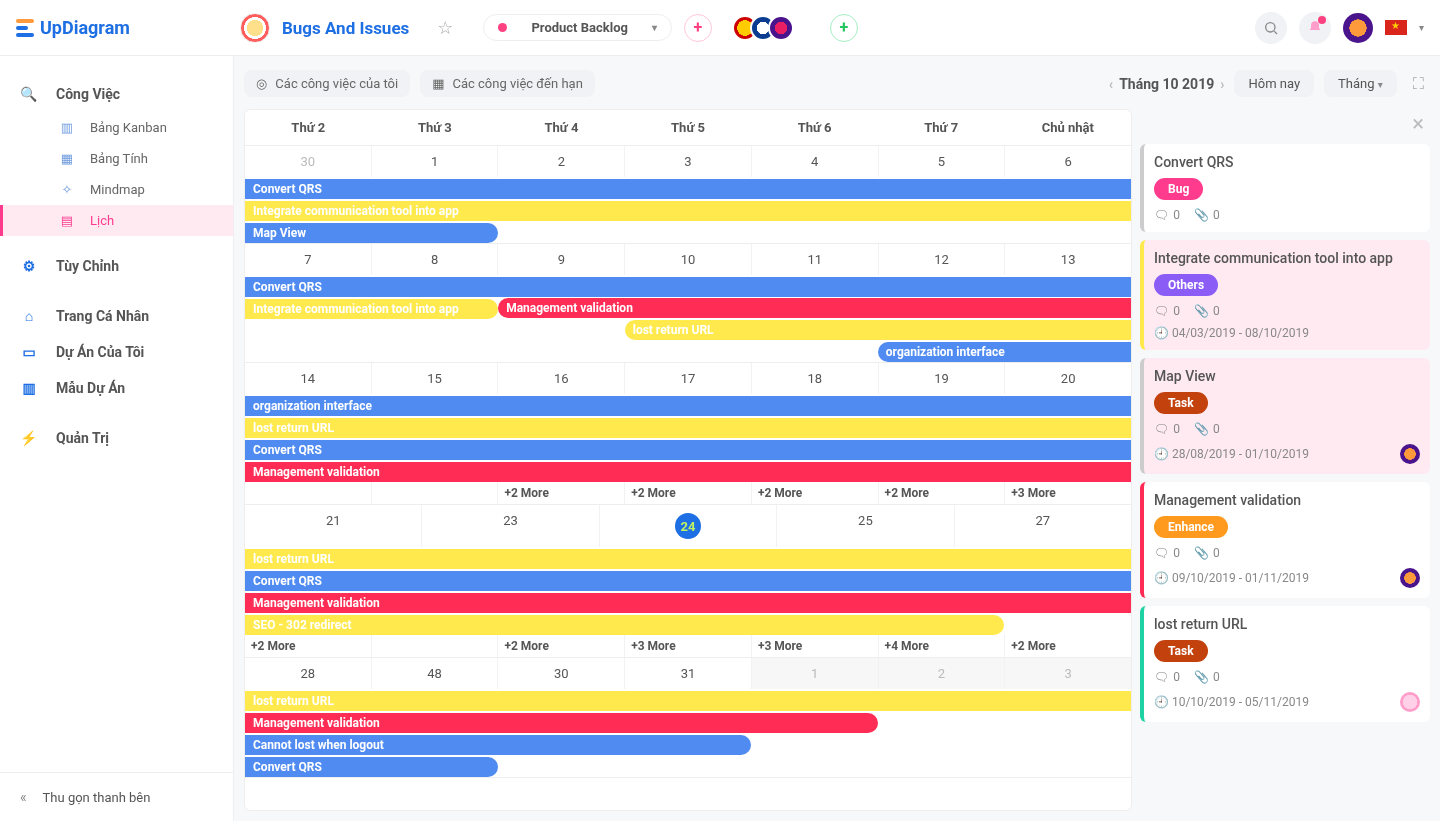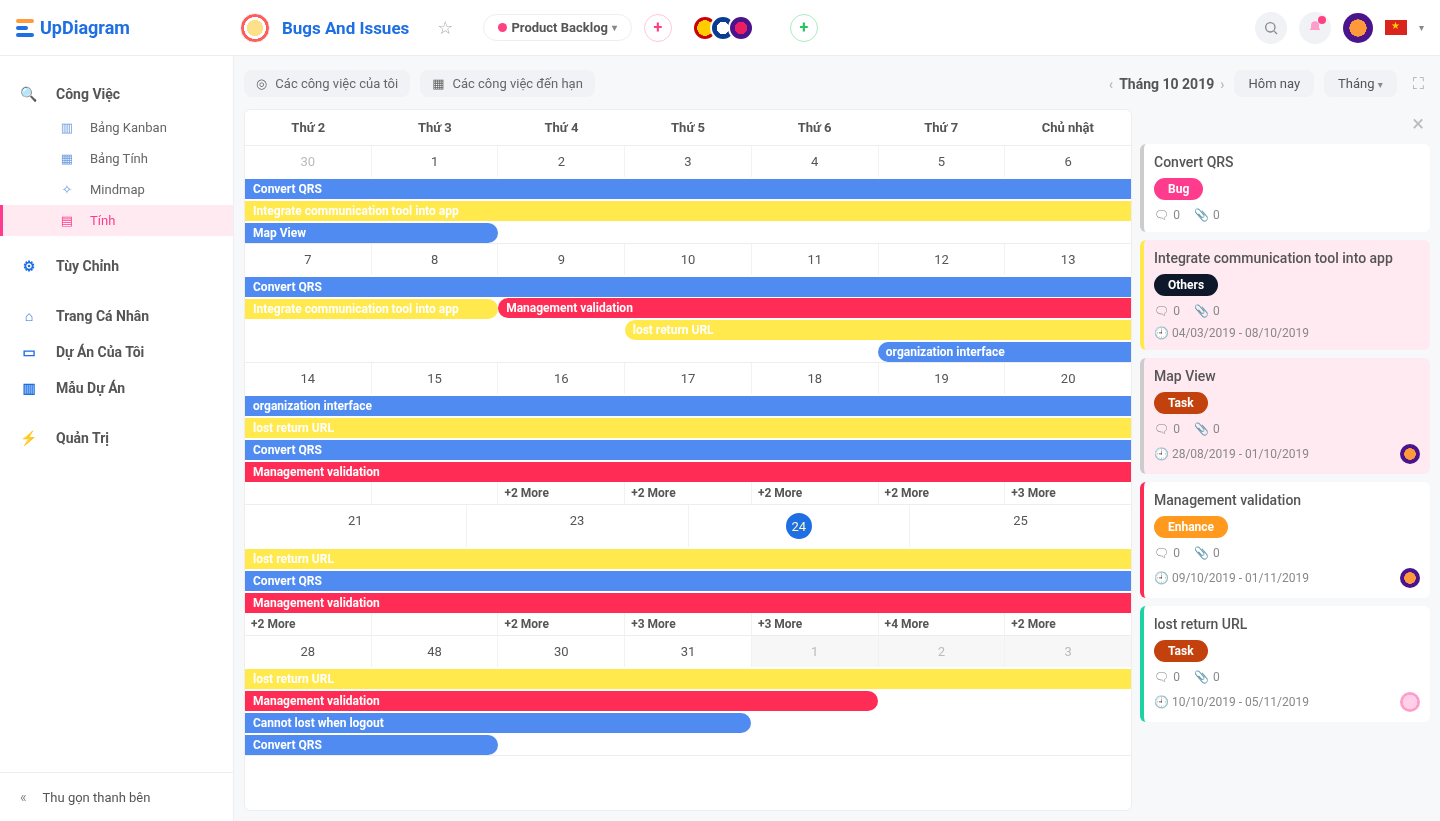--- a/index.html
+++ b/index.html
@@ -9,21 +9,21 @@
     .topbar{height:56px;background:#fff;display:flex;align-items:center;padding:0 16px;border-bottom:1px solid #eee;}
     .logo{display:flex;align-items:center;gap:6px;font-weight:700;font-size:18px;color:#1d6fe3;}
     .logo .bars{display:flex;flex-direction:column;gap:3px;}
     .logo .bar1{width:18px;height:4px;background:#ff9a3c;border-radius:2px;}
     .logo .bar2{width:12px;height:4px;background:#1d6fe3;border-radius:2px;}
     .logo .bar3{width:18px;height:4px;background:#1d6fe3;border-radius:2px;}
     .project-area{display:flex;align-items:center;margin-left:110px;gap:12px;}
     .proj-icon{width:30px;height:30px;border-radius:50%;background:radial-gradient(circle at 50% 50%,#ffe08a 0 40%,#fff 41% 55%,#ff5c5c 56% 100%);border:1px solid #eee;}
     .proj-title{font-size:17px;font-weight:700;color:#1d6fe3;}
     .star{color:#aaa;margin-left:16px;cursor:pointer;font-size:18px;}
-    .backlog-pill{display:flex;align-items:center;gap:4px;border:1px solid #eee;border-radius:20px;padding:5px 14px;margin-left:18px;cursor:pointer;font-weight:700;color:#555;}
+    .backlog-pill{display:flex;align-items:center;gap:24px;border:1px solid #eee;border-radius:20px;padding:5px 14px;margin-left:18px;cursor:pointer;font-weight:700;color:#555;}
     .dot{width:9px;height:9px;border-radius:50%;background:#ff4081;}
     .circbtn{width:28px;height:28px;border-radius:50%;display:flex;align-items:center;justify-content:center;cursor:pointer;font-weight:700;font-size:16px;border:1px solid #eee;background:#fff;}
     .plus-pink{color:#ff4081;border-color:#ffc7dc;}
     .plus-green{color:#22c55e;border-color:#a7eec5;margin-left:24px;}
     .avatars{display:flex;margin-left:8px;}
     .av{width:26px;height:26px;border-radius:50%;border:2px solid #fff;}
     .av1{background:radial-gradient(circle,#ffcc00 0 50%,#c00 51% 100%);}
     .av2{background:radial-gradient(circle,#fff 0 40%,#0a3d91 41% 100%);margin-left:-8px;}
     .av3{background:radial-gradient(circle,#e91e63 0 40%,#4a148c 41% 100%);margin-left:-8px;}
     .topbar-right{margin-left:auto;display:flex;align-items:center;gap:12px;}
@@ -59,39 +59,39 @@
     
     .calendar{flex:1;background:#fff;border:1px solid #eee;border-radius:6px;overflow:hidden;display:flex;flex-direction:column;}
     .cal-head{display:flex;border-bottom:1px solid #eee;}
     .cal-head div{flex:1;text-align:center;padding:10px 0;color:#555;font-weight:700;font-size:13px;}
     .cal-body{overflow-y:auto;flex:1;}
     .cal-row{border-bottom:1px solid #eee;}
     .dates{display:flex;}
     .dates .day{flex:1;text-align:center;padding:8px 0;color:#555;border-right:1px solid #f2f2f2;font-size:13px;}
     .dates .day:last-child{border-right:none;}
     .day.muted{color:#bbb;}
-    .day .today{display:inline-flex;width:26px;height:26px;border-radius:50%;background:#1d6fe3;color:#fef9c3;align-items:center;justify-content:center;font-weight:400;}
+    .day .today{display:inline-flex;width:26px;height:26px;border-radius:50%;background:#1d6fe3;color:#bef264;align-items:center;justify-content:center;font-weight:700;}
     .day.shade{background:#f7f7f7;}
     .evts{position:relative;}
     .evt{color:#fff;font-weight:700;font-size:12px;padding:3px 8px;margin-top:2px;overflow:hidden;white-space:nowrap;text-overflow:ellipsis;cursor:pointer;}
     .blue{background:#4f8bf0;}
     .yellow{background:#ffe94d;color:#fff;}
     .red{background:#ff2d55;}
     .mores{display:flex;}
     .mores .more{flex:1;padding:4px 6px;color:#555;font-weight:700;font-size:12px;border-right:1px solid #f2f2f2;cursor:pointer;}
     .mores .more:last-child{border-right:none;}
     
     .panel{width:290px;display:flex;flex-direction:column;gap:8px;overflow-y:auto;}
     .closex{text-align:right;color:#bbb;font-size:22px;cursor:pointer;padding:2px 6px 0 0;}
     .card{background:#fff;border-radius:6px;border-left:4px solid #ccc;padding:10px;display:flex;flex-direction:column;gap:8px;}
     .card.sel{background:#ffeaf2;}
     .card-title{font-size:14px;color:#555;font-weight:500;}
     .tag{display:inline-block;border-radius:14px;padding:4px 14px;color:#fff;font-weight:700;font-size:12px;width:fit-content;cursor:pointer;}
     .tag.bug{background:#ff3b8d;}
-    .tag.others{background:#0f172a;}
+    .tag.others{background:#8b5cf6;}
     .tag.task{background:#c2410c;}
     .tag.enh{background:#ff9a1f;}
     .meta{display:flex;gap:14px;color:#888;font-size:12px;}
     .meta span{display:flex;align-items:center;gap:4px;}
     .date{display:flex;justify-content:space-between;align-items:center;color:#888;font-size:12px;}
     .smav{width:20px;height:20px;border-radius:50%;}
     .smav.a{background:radial-gradient(circle,#ff9a3c 0 40%,#4a148c 41% 100%);}
     .smav.b{background:radial-gradient(circle,#fff 0 40%,#0a3d91 41% 100%);}
     .smav.c{background:radial-gradient(circle,#ffd1e8 0 50%,#ff9ecb 51% 100%);}
     .card.bl-yellow{border-left-color:#ffe94d;}
@@ -163,21 +163,21 @@
     <div class="sb-sub">
       <span class="subico">▦</span>
       <span>Bảng Tính</span>
     </div>
     <div class="sb-sub">
       <span class="subico">✧</span>
       <span>Mindmap</span>
     </div>
     <div class="sb-sub active">
       <span class="subico">▤</span>
-      <span>Tính</span>
+      <span>Lịch</span>
     </div>
     <div style="height:12px"></div>
     <div class="sb-item">
       <span class="ico">⚙</span>
       <span>Tùy Chỉnh</span>
     </div>
     <div style="height:14px"></div>
     <div class="sb-item">
       <span class="ico">⌂</span>
       <span>Trang Cá Nhân</span>
@@ -312,25 +312,30 @@
                 <div class="more">+2 More</div>
                 <div class="more">+3 More</div>
               </div>
             </div>
             <div class="cal-row">
               <div class="dates">
                 <div class="day">21</div>
                 <div class="day">23</div>
                 <div class="day"><span class="today">24</span></div>
                 <div class="day">25</div>
+                <div class="day">27</div>
               </div>
               <div class="evts">
                 <div class="evt yellow">lost return URL</div>
                 <div class="evt blue">Convert QRS</div>
                 <div class="evt red">Management validation</div>
+                <div style="display: flex;">
+                  <div style="width: 0%;"></div>
+                  <div class="evt yellow" style="border-top-right-radius: 11px; border-bottom-right-radius: 11px; width: 85.7143%;">SEO - 302 redirect</div>
+                </div>
               </div>
               <div class="mores">
                 <div class="more">+2 More</div>
                 <div class="more"></div>
                 <div class="more">+2 More</div>
                 <div class="more">+3 More</div>
                 <div class="more">+3 More</div>
                 <div class="more">+4 More</div>
                 <div class="more">+2 More</div>
               </div>

